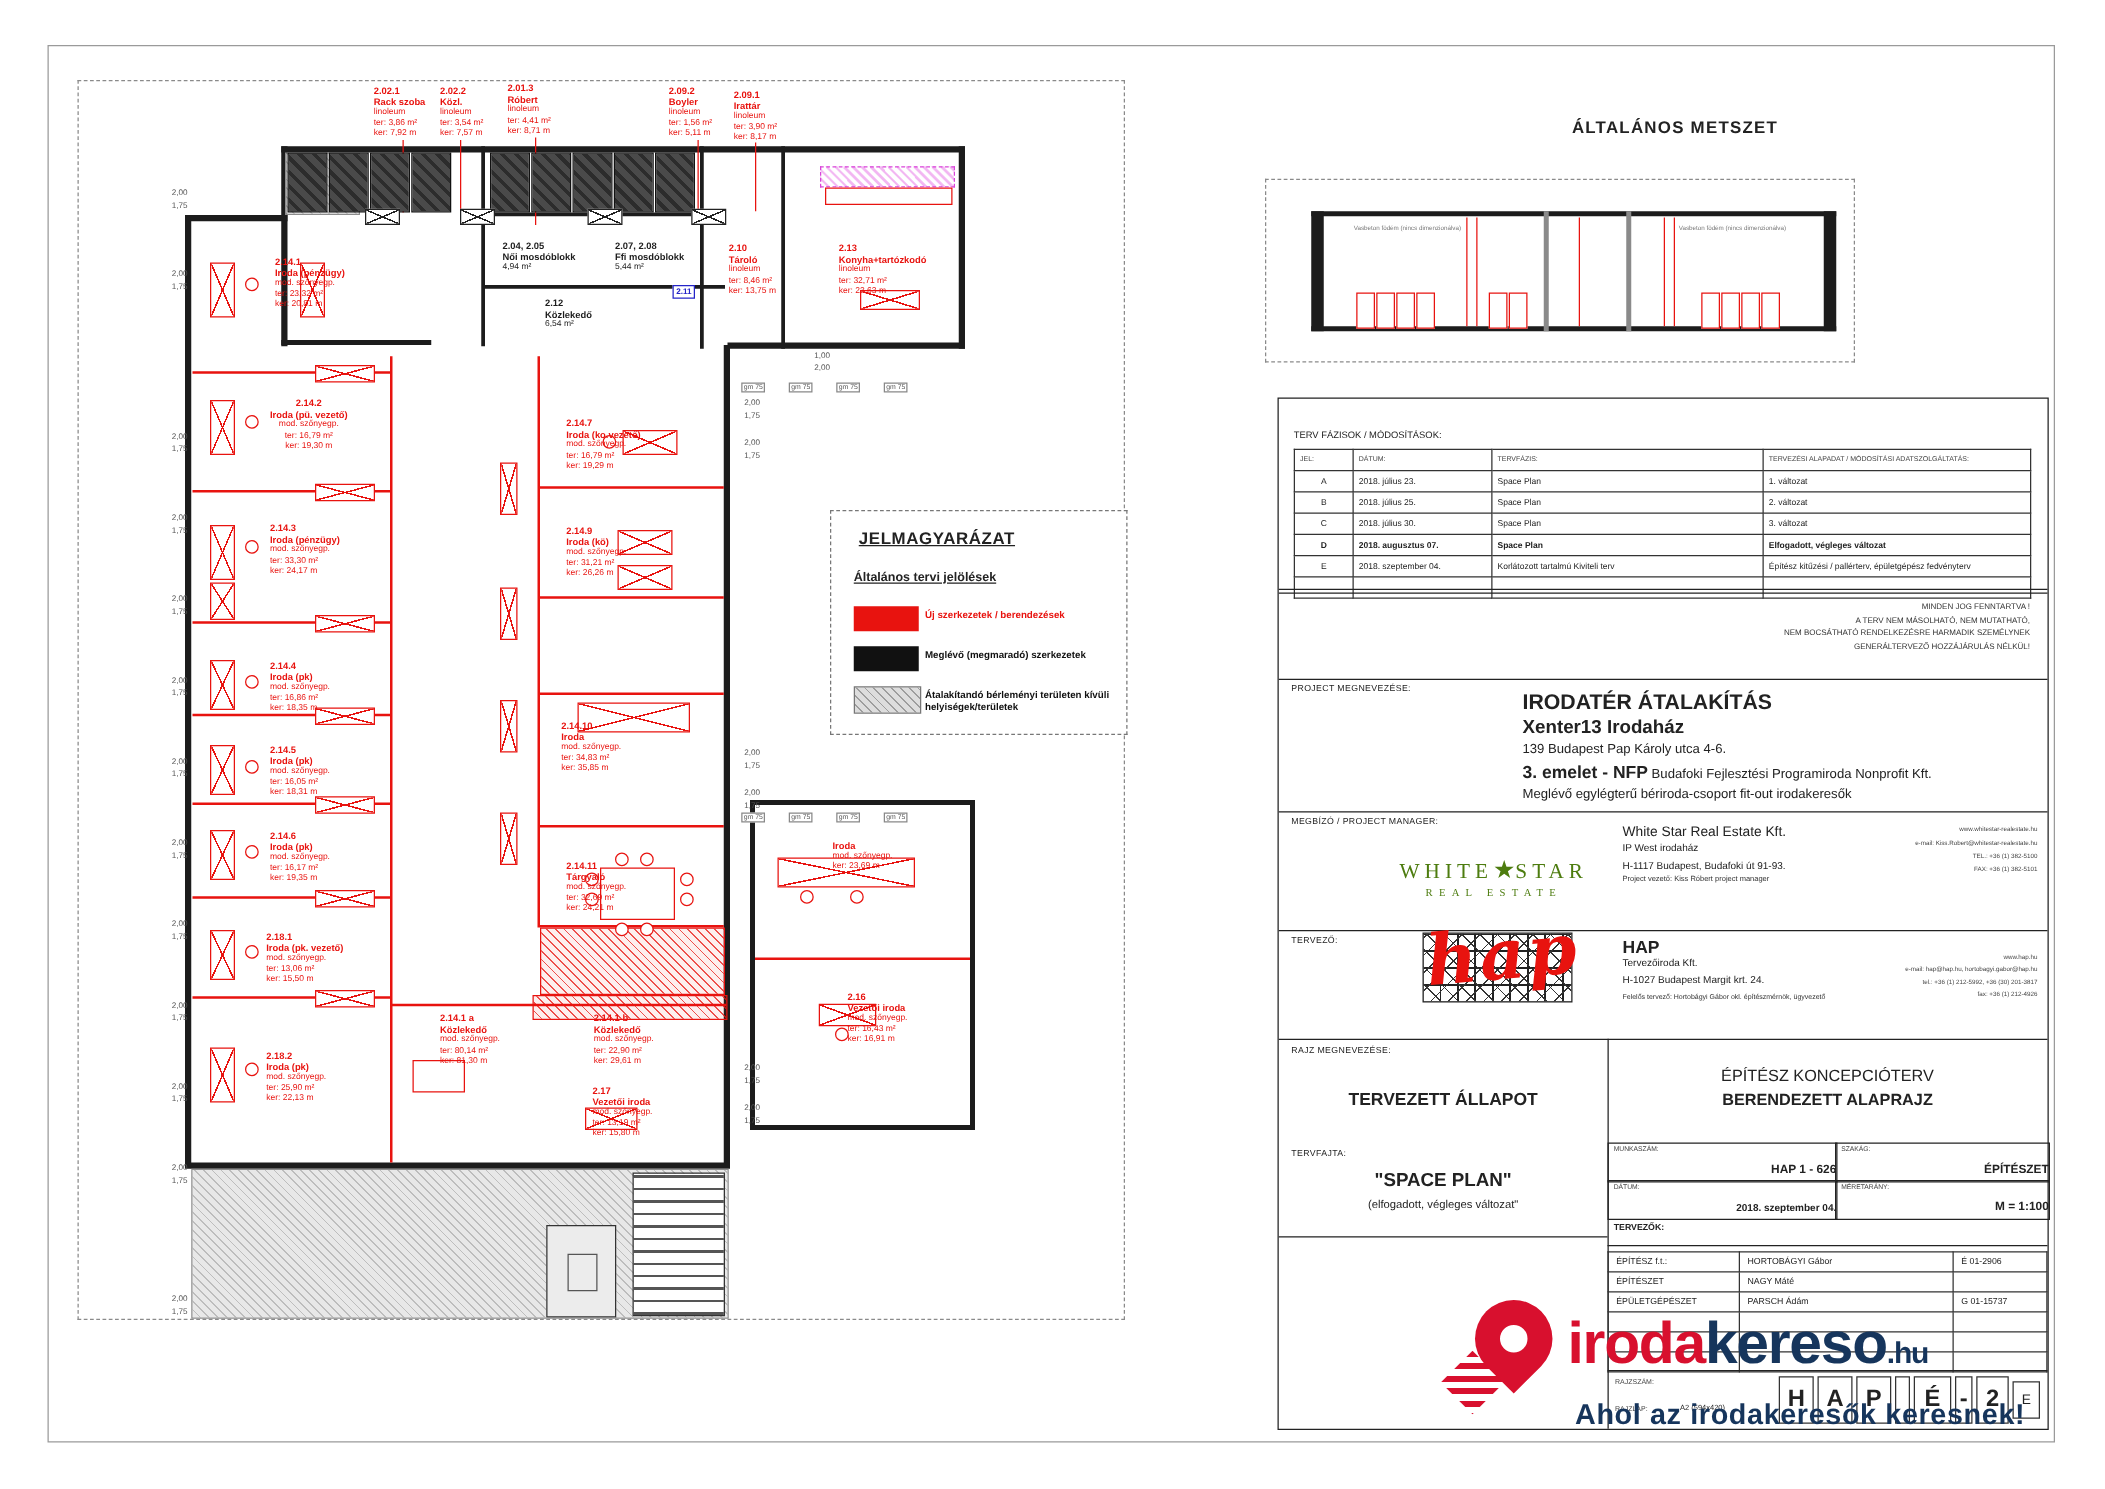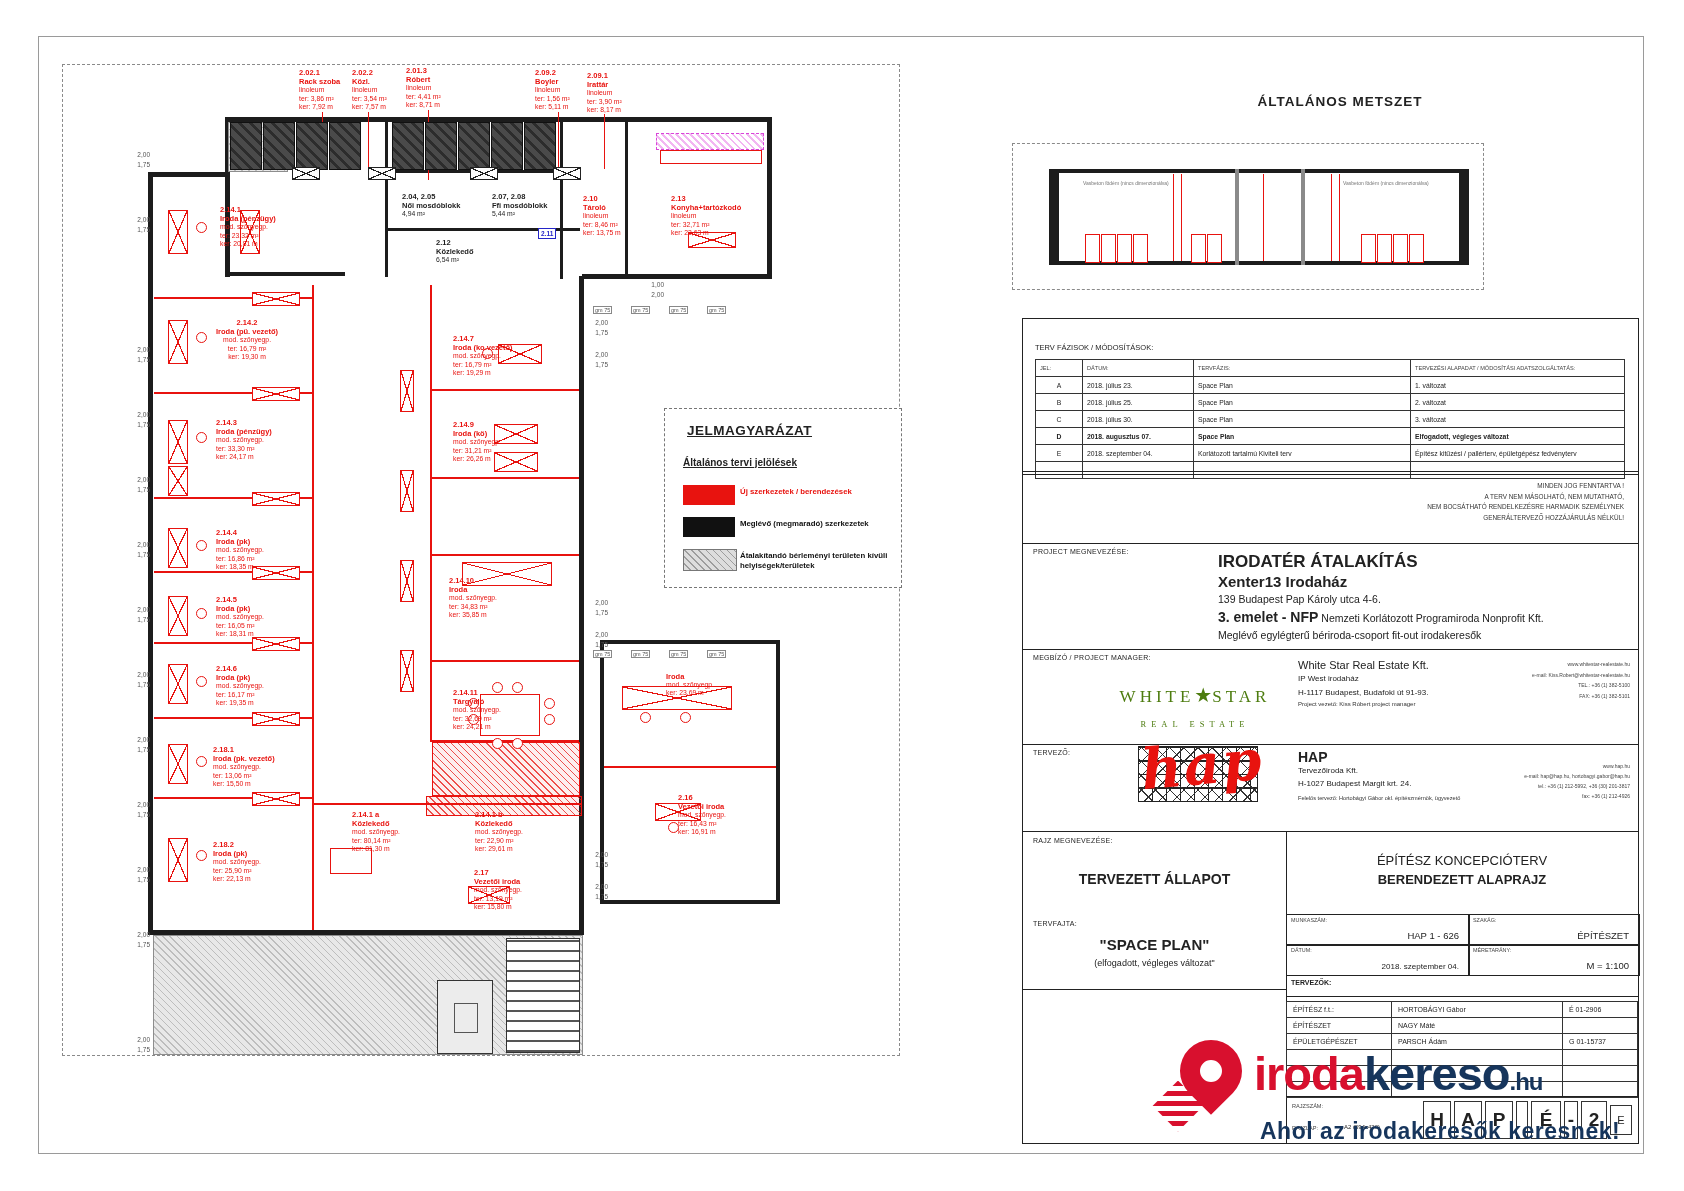--- a/index.html
+++ b/index.html
@@ -62,21 +62,21 @@
   #proj{position:absolute;left:195px;top:232px;width:410px}
   .p1{font-size:17px;font-weight:bold;line-height:1.25}
   .p2{font-size:15px;font-weight:bold;line-height:1.3}
   .p3{font-size:10.5px;line-height:1.45}
   .p4{font-size:10.5px;line-height:1.5}
   .p4b{font-size:14px;font-weight:bold}
   .p5{font-size:10.5px;line-height:1.5}
   .wslogo{position:absolute;left:72px;top:364px;width:200px;text-align:center;color:#2b2f7d;font-family:"Liberation Serif",serif}
   .ws1{font-size:17px;letter-spacing:4px;white-space:nowrap}
   .ws-star{font-size:20px;letter-spacing:0}
-  .ws2{font-size:8.5px;letter-spacing:5px;margin-top:12px}
+  .ws2{font-size:8.5px;letter-spacing:5px;margin-top:1px}
   #clinfo{position:absolute;left:275px;top:338px;width:200px}
   .cl-name{font-size:13px;font-weight:bold;white-space:nowrap}
   .cl-name span{font-size:11px;font-weight:normal}
   .cl-line{font-size:8px;line-height:1.7}
   .cl-pm{font-size:6px;color:#333;margin-top:2px}
   #ctiny{position:absolute;right:8px;top:340px;text-align:right;font-size:5px;color:#444;line-height:2.1}
   .haplogo{position:absolute;left:115px;top:427px;width:118px;height:54px;border:1.5px solid #222;background:
     repeating-linear-gradient(45deg,transparent 0 9px,#333 9px 10px),
     repeating-linear-gradient(-45deg,transparent 0 9px,#333 9px 10px),
     repeating-linear-gradient(90deg,transparent 0 12.6px,#222 12.6px 14px),
@@ -91,21 +91,21 @@
   #drawname{position:absolute;left:0;top:512px;width:263px;height:83px}
   #drawname .val{position:absolute;left:0;top:40px;width:100%;text-align:center;font-size:14px;font-weight:bold}
   #drawright{position:absolute;left:263px;top:512px;width:352px;height:83px;text-align:center}
   .dr1{margin-top:22px;font-size:13px}
   .dr2{font-size:13px;font-weight:bold;margin-top:4px}
   #tervfajta{position:absolute;left:0;top:595px;width:263px;height:75px;border-bottom:1.2px solid #222}
   #tervfajta .v1{position:absolute;left:0;top:22px;width:100%;text-align:center;font-size:15px;font-weight:bold}
   #tervfajta .v2{position:absolute;left:0;top:44px;width:100%;text-align:center;font-size:9px}
   .meta-cell{position:absolute;border:1px solid #222}
   .meta-lab{position:absolute;left:4px;top:2px;font-size:5.4px;color:#444}
-  .meta-val{position:absolute;right:10px;bottom:4px;font-size:9.5px;font-weight:normal}
+  .meta-val{position:absolute;right:0;bottom:4px;font-size:9.5px;font-weight:bold}
   #tervezok-lab{position:absolute;left:268px;top:660px;font-size:7px;font-weight:bold}
   #teamtbl{position:absolute;left:263px;top:682px;width:352px;border-collapse:collapse;font-size:7px}
   #teamtbl td{border:1px solid #333;height:13px;padding:1px 6px;color:#222}
   #stamp{position:absolute;left:263px;top:777px;width:352px;height:47px;border-top:1.5px solid #222}
   .st-lab{position:absolute;font-size:5.6px;color:#444}
   .st-val{font-size:6px;color:#222}
   #stampcells{position:absolute;right:6px;top:4px;display:flex;align-items:flex-start}
   .stc{border:1px solid #333;height:36px;margin-left:3px;display:flex;align-items:center;justify-content:center;
        font-size:19px;font-weight:bold;background:#fff}
   .stc.rev{height:28px;font-size:11px;font-weight:normal;margin-top:4px}
@@ -571,21 +571,21 @@
         <div>A TERV NEM MÁSOLHATÓ, NEM MUTATHATÓ,</div>
         <div>NEM BOCSÁTHATÓ RENDELKEZÉSRE HARMADIK SZEMÉLYNEK</div>
         <div>GENERÁLTERVEZŐ HOZZÁJÁRULÁS NÉLKÜL!</div>
       </div>
     <div class="hline" style="top:224px"></div>
     <div class="tb-label" style="top:229px">PROJECT MEGNEVEZÉSE:</div>
     <div id="proj">
       <div class="p1">IRODATÉR ÁTALAKÍTÁS</div>
       <div class="p2">Xenter13  Irodaház</div>
       <div class="p3">139 Budapest Pap Károly utca 4-6.</div>
-      <div class="p4"><span class="p4b">3. emelet - NFP</span><span> Nemzeti Korlátozott Programiroda Nonprofit Kft.</span></div>
+      <div class="p4"><span class="p4b">3. emelet - NFP</span><span> Budafoki Fejlesztési Programiroda Nonprofit Kft.</span></div>
       <div class="p5">Meglévő egylégterű bériroda-csoport  fit-out irodakeresők</div>
     </div>
     <div class="hline" style="top:330px"></div>
     <div class="tb-label" style="top:335px">MEGBÍZÓ / PROJECT MANAGER:</div>
     <div class="wslogo" style="color: #4d7c0f;">
       <div class="ws1"><span>WHITE</span><span class="ws-star">★</span><span>STAR</span></div>
       <div class="ws2">REAL ESTATE</div>
     </div>
     <div id="clinfo">
       <div class="cl-name"><span id="clb">White Star</span><span> Real Estate Kft.</span></div>

